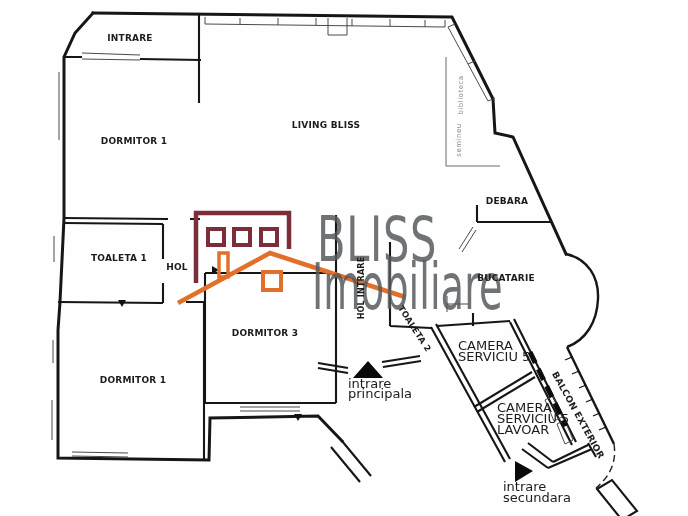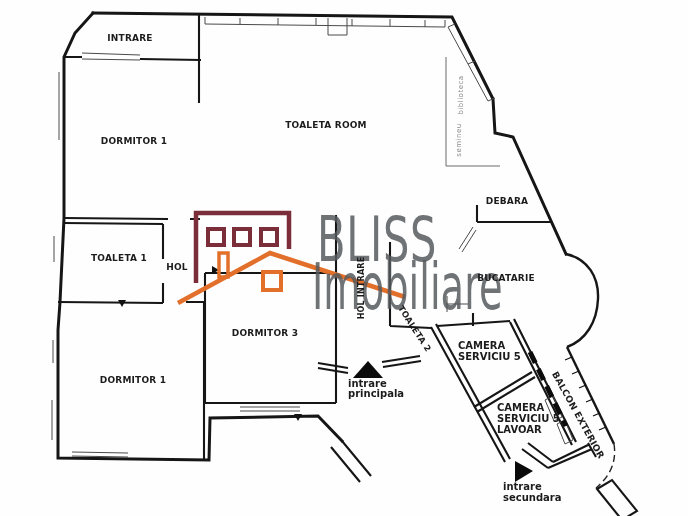--- a/index.html
+++ b/index.html
@@ -19,21 +19,21 @@
   .logo-building{stroke:var(--logo-maroon);fill:none;}
   .logo-roof{stroke:var(--logo-orange);fill:none;}
   .lbl{position:absolute;font-weight:bold;font-size:9px;line-height:1.12;
        color:var(--label);letter-spacing:.2px;white-space:nowrap;}
   .ctr{transform:translate(-50%,-50%);}
   .rotm90{transform:translate(-50%,-50%) rotate(-90deg);font-size:8px;}
   .rot57{transform:translate(-50%,-50%) rotate(57deg);font-size:8.5px;}
   .rot61{transform:translate(-50%,-50%) rotate(61deg);}
   .ann{position:absolute;font-size:7px;font-weight:normal;color:var(--annotation-gray);
        letter-spacing:.5px;white-space:nowrap;transform:translate(-50%,-50%) rotate(-90deg);}
-  .block{position:absolute;font-weight:bold;font-size:10px;color:var(--label);white-space:nowrap;}
+  .block{position:absolute;font-weight:normal;font-size:13px;color:var(--label);white-space:nowrap;}
   .block div{line-height:11px;}
   .tight div{line-height:10px;}
   .wm{position:absolute;color:var(--watermark-gray);opacity:.84;white-space:nowrap;
       transform-origin:left top;font-weight:normal;}
   .wm1{left:317px;top:203px;font-size:63px;letter-spacing:1px;transform:scaleX(.66);}
   .wm2{left:312px;top:250px;font-size:64px;transform:scaleX(.60);}
 </style>
 </head>
 <body>
 
@@ -117,21 +117,21 @@
       <rect class="logo-roof" stroke-width="4" x="263" y="272" width="18" height="18"></rect>
       <rect class="logo-roof" stroke-width="3.5" x="219" y="253" width="9" height="24"></rect>
     </g>
   </svg>
 
   <div class="wm wm1">BLISS</div>
   <div class="wm wm2">Imobiliare</div>
 
   <div class="lbl ctr" style="left:130px;top:38px">INTRARE</div>
   <div class="lbl ctr" style="left:134px;top:141px">DORMITOR 1</div>
-  <div class="lbl ctr" style="left:326px;top:125px">TOALETA ROOM</div>
+  <div class="lbl ctr" style="left:326px;top:125px">LIVING BLISS</div>
   <div class="lbl ctr" style="left:119px;top:258px">TOALETA 1</div>
   <div class="lbl ctr" style="left:177px;top:267px">HOL</div>
   <div class="lbl ctr" style="left:133px;top:380px">DORMITOR 1</div>
   <div class="lbl ctr" style="left:265px;top:333px">DORMITOR 3</div>
   <div class="lbl ctr" style="left:507px;top:201px">DEBARA</div>
   <div class="lbl ctr" style="left:506px;top:278px">BUCATARIE</div>
   <div class="lbl rotm90" style="left:362px;top:288px">HOL INTRARE</div>
   <div class="lbl rot57" style="left:414px;top:329px">TOALETA 2</div>
   <div class="lbl rot61" style="left:578px;top:415px">BALCON EXTERIOR</div>
 

